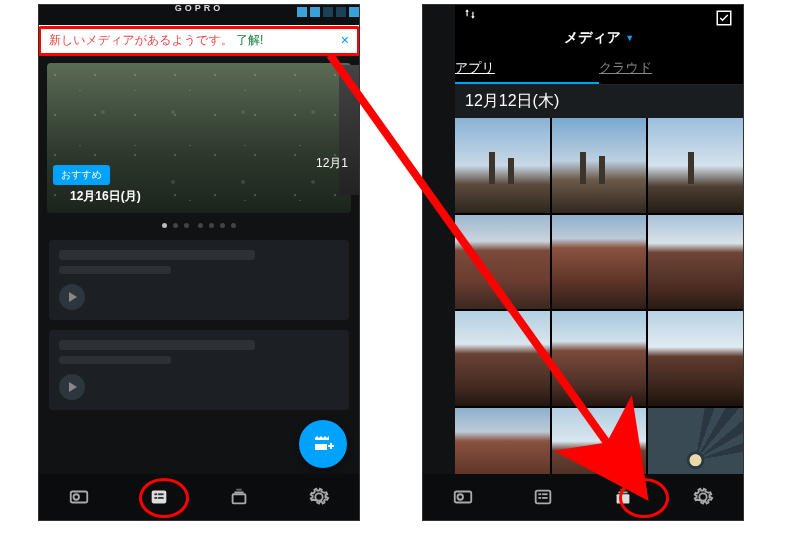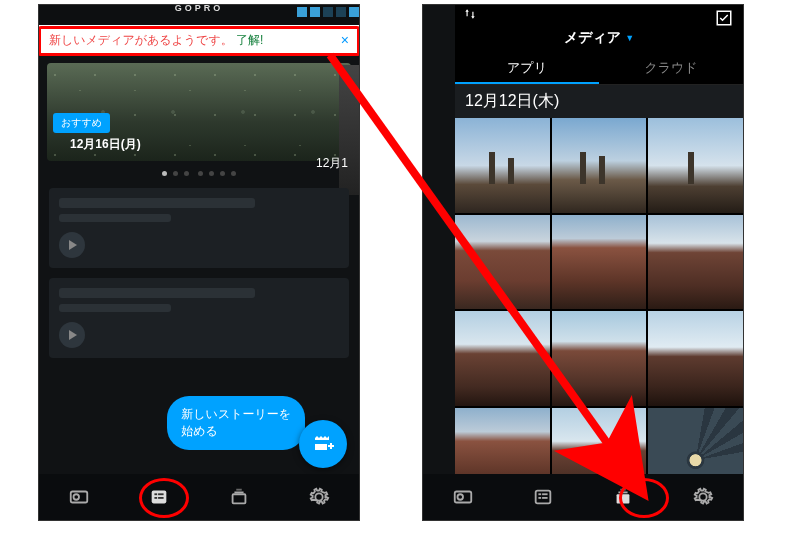--- a/index.html
+++ b/index.html
@@ -49,21 +49,21 @@
   .red-box {
     position: absolute;
     left: -1px; top: 21px;
     width: 322px; height: 30px;
     border: 3px solid #ff0000;
     border-radius: 3px;
     z-index: 50;
     pointer-events: none;
   }
   .hero {
-    height: 98px;
+    height: 150px;
     background: linear-gradient(180deg,#5a6b55 0%,#2e392d 60%,#1b241b 100%);
     position: relative;
     margin: 8px 8px 0 8px;
     border-radius: 4px;
     overflow: hidden;
     text-align: right;
   }
   .hero .texture {
     position:absolute; inset:0;
     background:
@@ -149,22 +149,23 @@
     display:flex; align-items:center; justify-content:center;
     font-size:14px; font-weight:600; position:relative;
   }
   .titlebar .check{position:absolute;right:10px;top:-14px;}
   .titlebar .tri{color:#00a2ff;font-size:9px;margin-left:4px;}
   .segtabs{
     height:32px; background:#000;
     display:flex; border-bottom:1px solid #222;
   }
   .segtabs .seg{
-    flex:1; text-align:center; line-height:30px; font-size:13px;
+    flex:1; line-height:30px; font-size:13px;
     color:#888;
+    text-decoration:underline;
   }
   .segtabs .seg.active{ color:#fff; border-bottom:2px solid #00a2ff;}
   .date-hdr{
     background:#1a1d20; color:#fff; font-size:16px; padding:6px 10px;
   }
   .grid {
     display:grid; grid-template-columns:repeat(3,1fr);
     gap:2px; background:#000;
   }
   .thumb{
@@ -230,22 +231,20 @@
     <div class="skel a"></div>
       <div class="skel b"></div>
     <div class="play"></div>
   </div>
   <div class="card">
     <div class="skel a"></div>
       <div class="skel b"></div>
     <div class="play"></div>
   </div>
 
-  <div class="fab-bubble" style="white-space:pre-line;">新しいストーリーを
-始める</div>
   <div class="fab">
     <svg viewBox="0 0 24 24">
         <path d="M4 6l2-2 2 2 2-2 2 2 2-2 2 2 2-2v4H4V6zm0 6h12v6H4v-6zm15-1h2v2h2v2h-2v2h-2v-2h-2v-2h2v-2z"></path>
       </svg>
   </div>
 
   <div class="tabbar">
     <div class="tab"><svg viewBox="0 0 24 24">
           <rect x="3" y="6" width="18" height="12" rx="2" fill="none" stroke="#aaa" stroke-width="2"></rect>
           <circle cx="9" cy="12" r="3" fill="none" stroke="#aaa" stroke-width="2"></circle>

